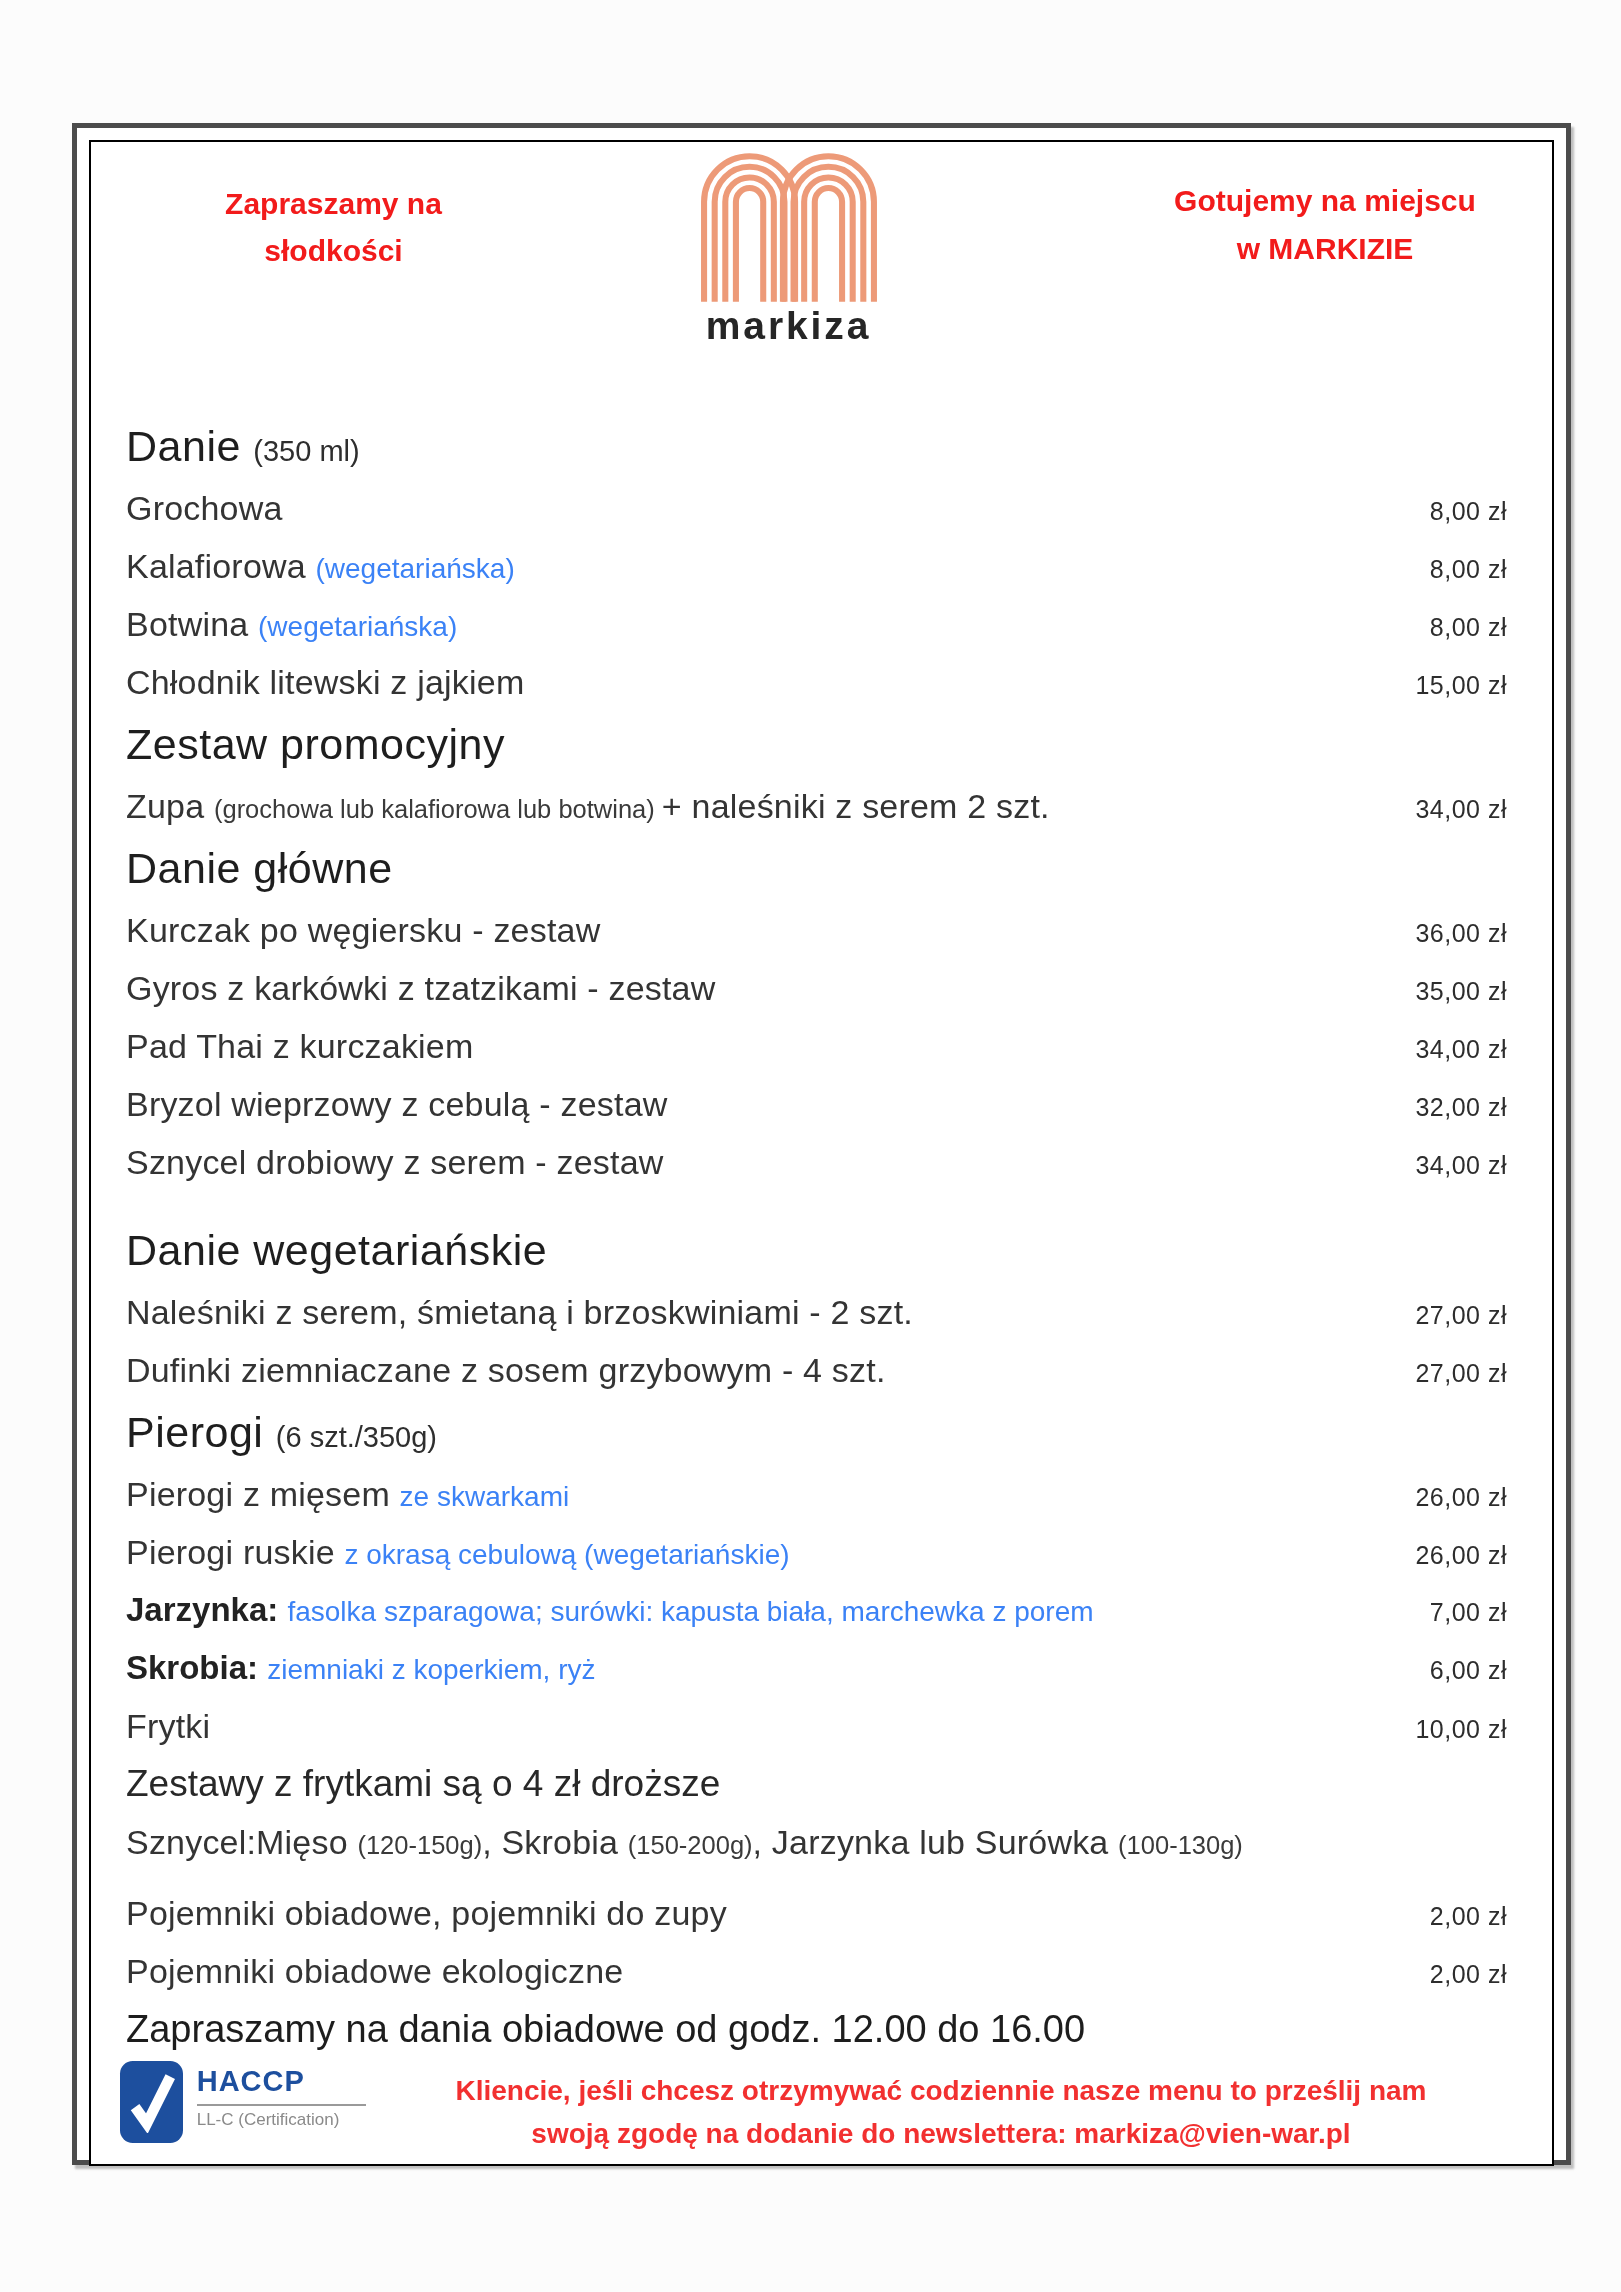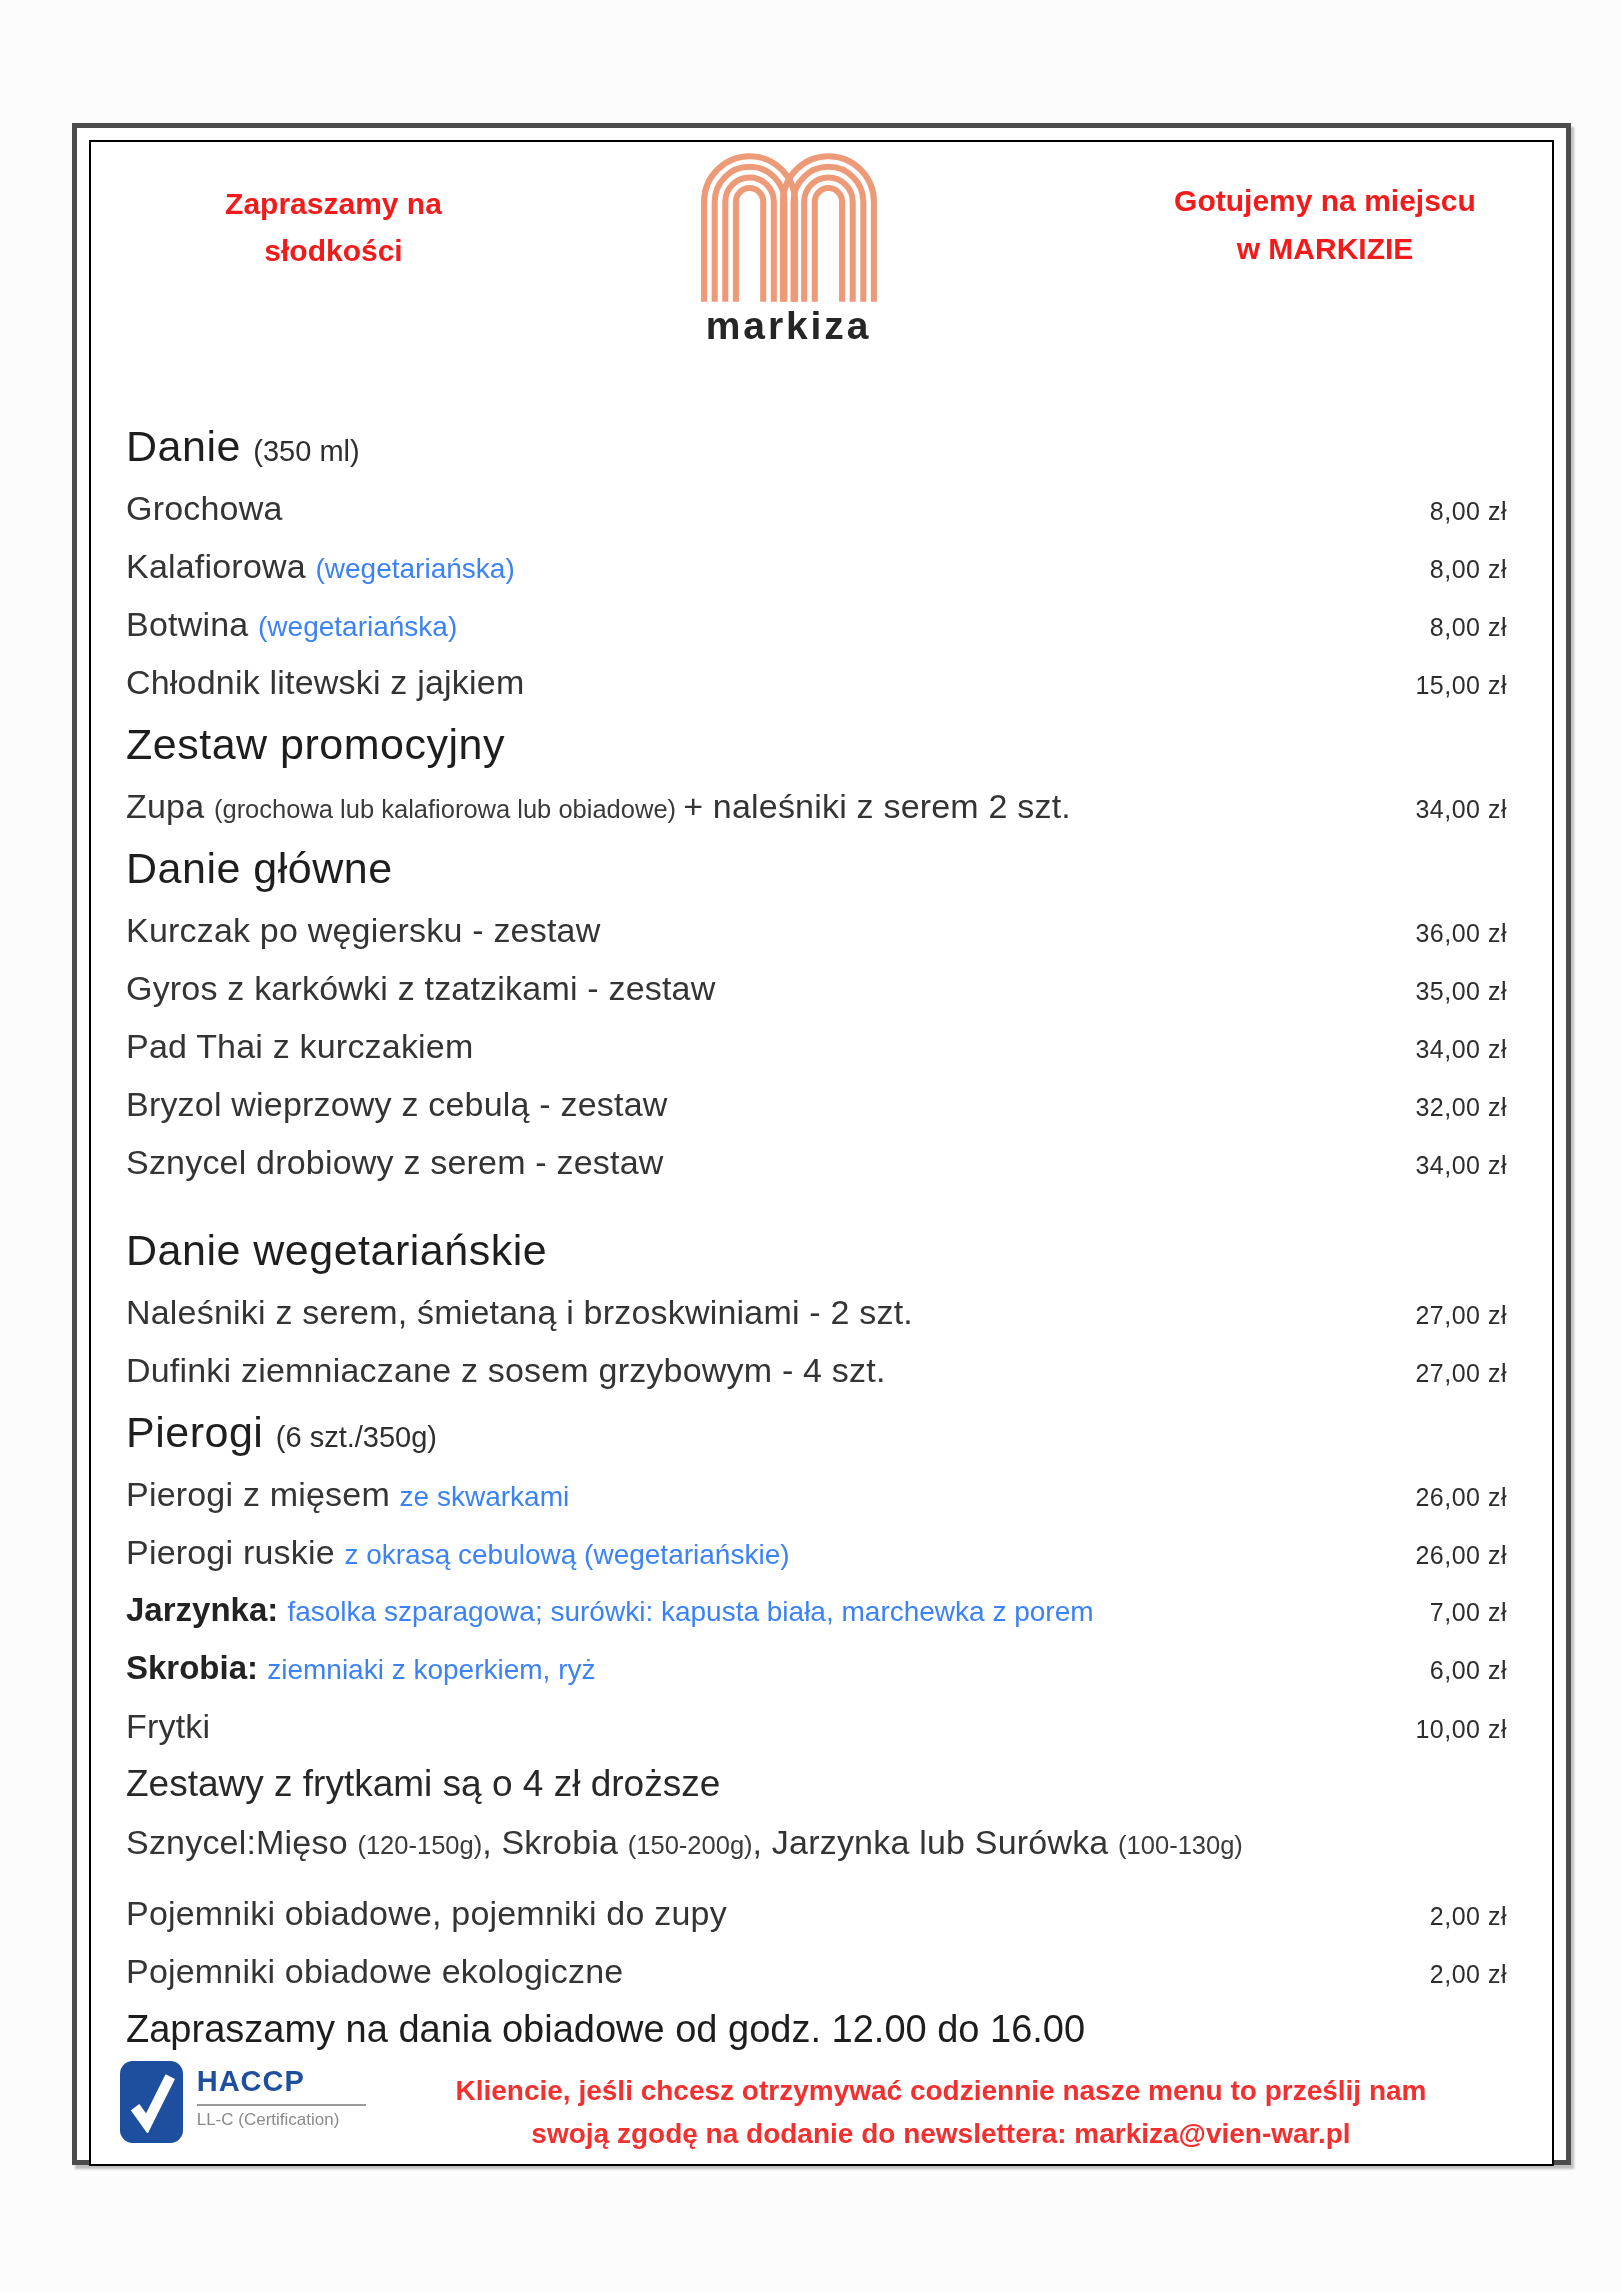--- a/index.html
+++ b/index.html
@@ -99,21 +99,21 @@
             <div class="cell-price">8,00 zł</div>
           </div>
           <div class="row">
             <div class="cell-left"><span class="part-n">Chłodnik litewski z jajkiem</span></div>
             <div class="cell-price">15,00 zł</div>
           </div>
           <div class="row heading">
             <div class="cell-left"><span class="part-h">Zestaw promocyjny</span></div>
           </div>
           <div class="row">
-            <div class="cell-left"><span class="part-n">Zupa </span><span class="part-x">(grochowa lub kalafiorowa lub obiadowe) </span><span class="part-n">+ naleśniki z serem 2 szt.</span></div>
+            <div class="cell-left"><span class="part-n">Zupa </span><span class="part-x">(grochowa lub kalafiorowa lub botwina) </span><span class="part-n">+ naleśniki z serem 2 szt.</span></div>
             <div class="cell-price">34,00 zł</div>
           </div>
           <div class="row heading">
             <div class="cell-left"><span class="part-h">Danie główne</span></div>
           </div>
           <div class="row">
             <div class="cell-left"><span class="part-n">Kurczak po węgiersku - zestaw</span></div>
             <div class="cell-price">36,00 zł</div>
           </div>
           <div class="row">

